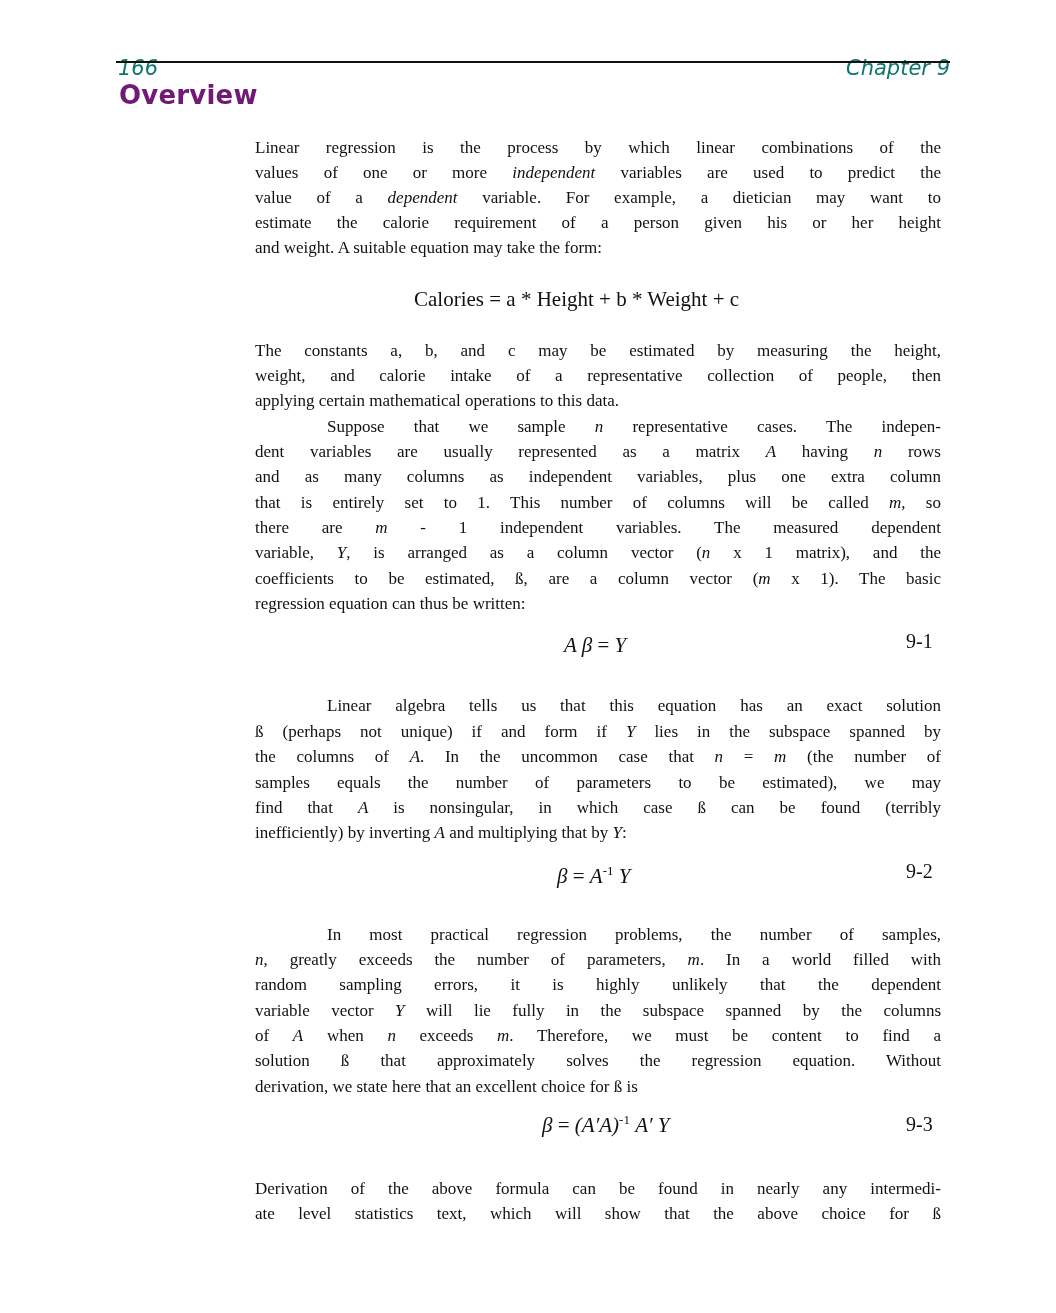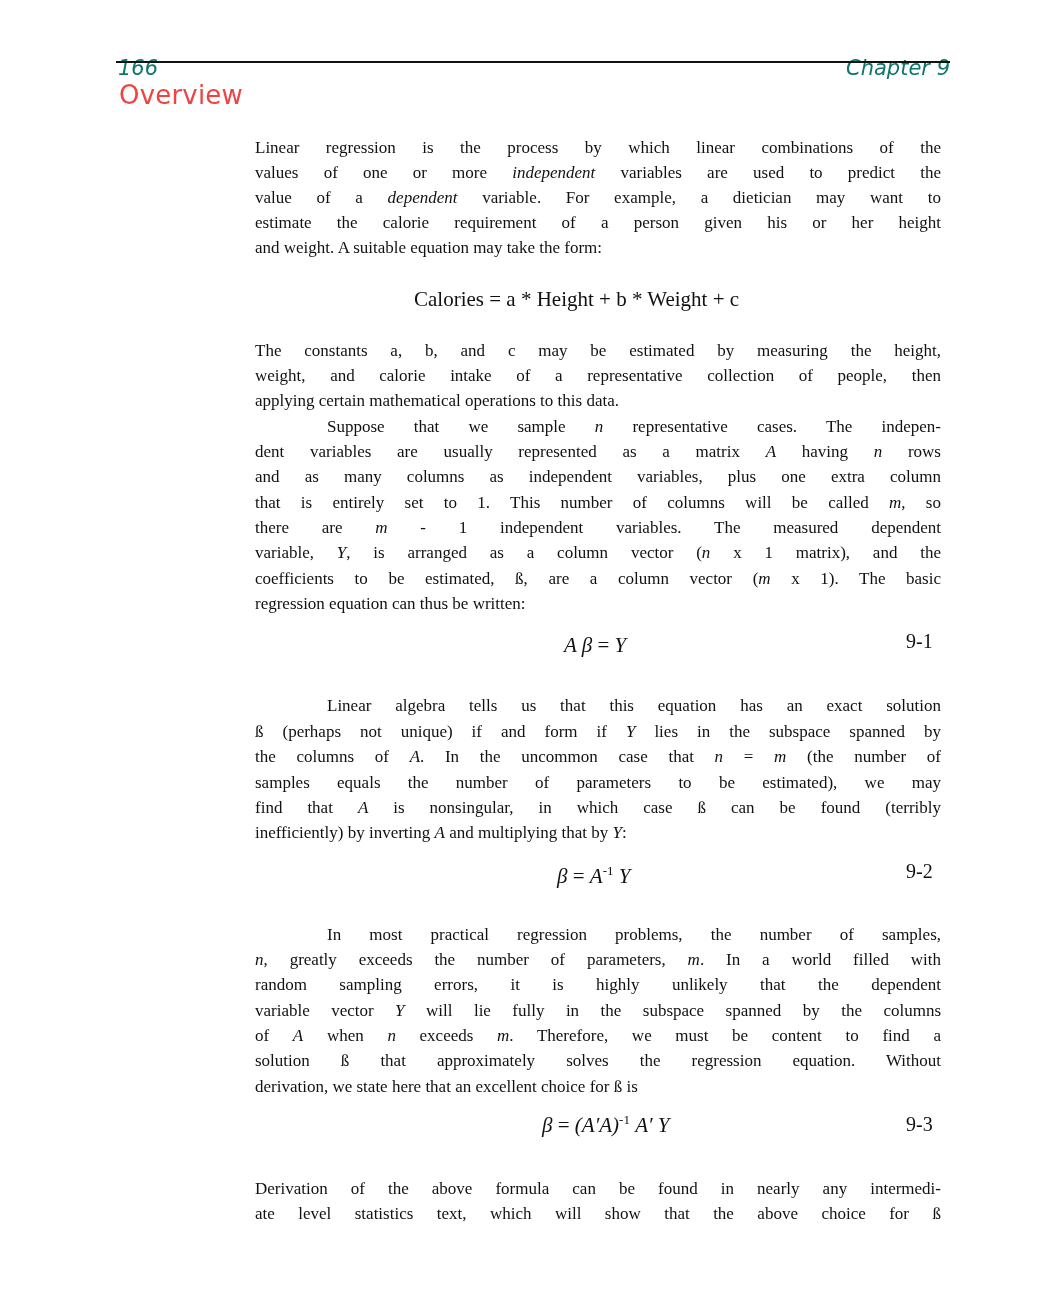--- a/index.html
+++ b/index.html
@@ -6,21 +6,21 @@
   body { width: 1056px; height: 1313px; position: relative; overflow: hidden; color: #111; }
   .header-num, .header-chap {
     position: absolute; top: 31px; font-family: "DejaVu Sans", sans-serif;
     font-style: italic; font-size: 21px; color: #0f766e; line-height: 26px; margin-top: 24px;
   }
   .header-num { left: 118px; }
   .header-chap { right: 106px; }
   .rule { position: absolute; left: 116px; width: 834px; top: 61px; height: 2px; background: #111; }
   .section-title {
     position: absolute; left: 119px; top: 78px; font-family: "DejaVu Sans", sans-serif;
-    font-weight: normal; font-size: 26px; color: #ef4444; line-height: 34px; letter-spacing: 0.2px;
+    font-weight: bold; font-size: 26px; color: #701a75; line-height: 34px; letter-spacing: 0.2px;
   }
   .line {
     position: absolute; left: 255px; width: 686px; font-family: "Liberation Serif", serif;
     font-size: 17px; line-height: 25px; white-space: nowrap; color: #111;
   }
   .just { text-align: justify; text-align-last: justify; }
   .indent { padding-left: 72px; box-sizing: border-box; }
   .eq {
     position: absolute; font-family: "Liberation Serif", serif; font-size: 21px;
     line-height: 26px; white-space: nowrap; color: #111;

